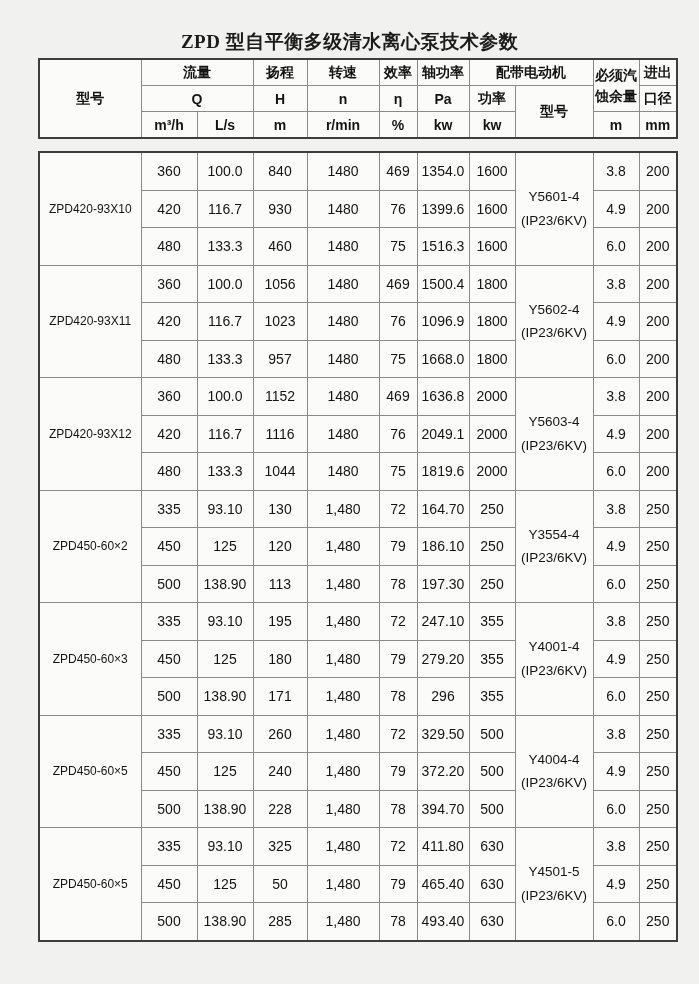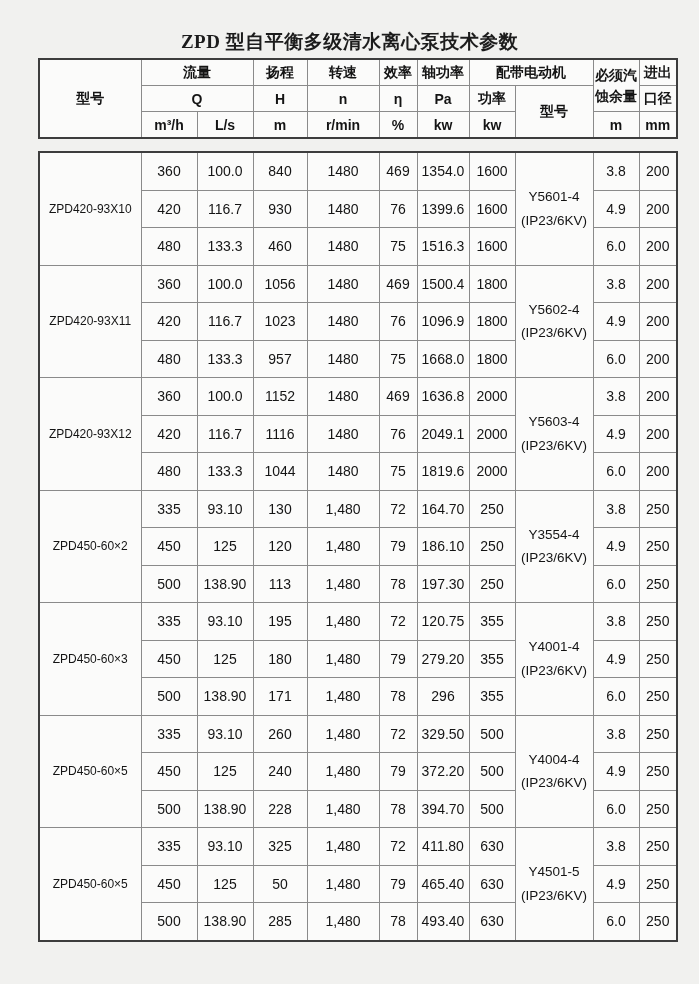--- a/index.html
+++ b/index.html
@@ -283,21 +283,21 @@
           <td>6.0</td>
           <td>250</td>
         </tr>
         <tr>
           <td rowspan="3" class="model-col">ZPD450-60×3</td>
           <td>335</td>
           <td>93.10</td>
           <td>195</td>
           <td>1,480</td>
           <td>72</td>
-          <td>120.75</td>
+          <td>247.10</td>
           <td>355</td>
           <td rowspan="3" class="motor-col">
             <div>Y4001-4</div>
             <div>(IP23/6KV)</div>
           </td>
           <td>3.8</td>
           <td>250</td>
         </tr>
         <tr>
           <td>450</td>

